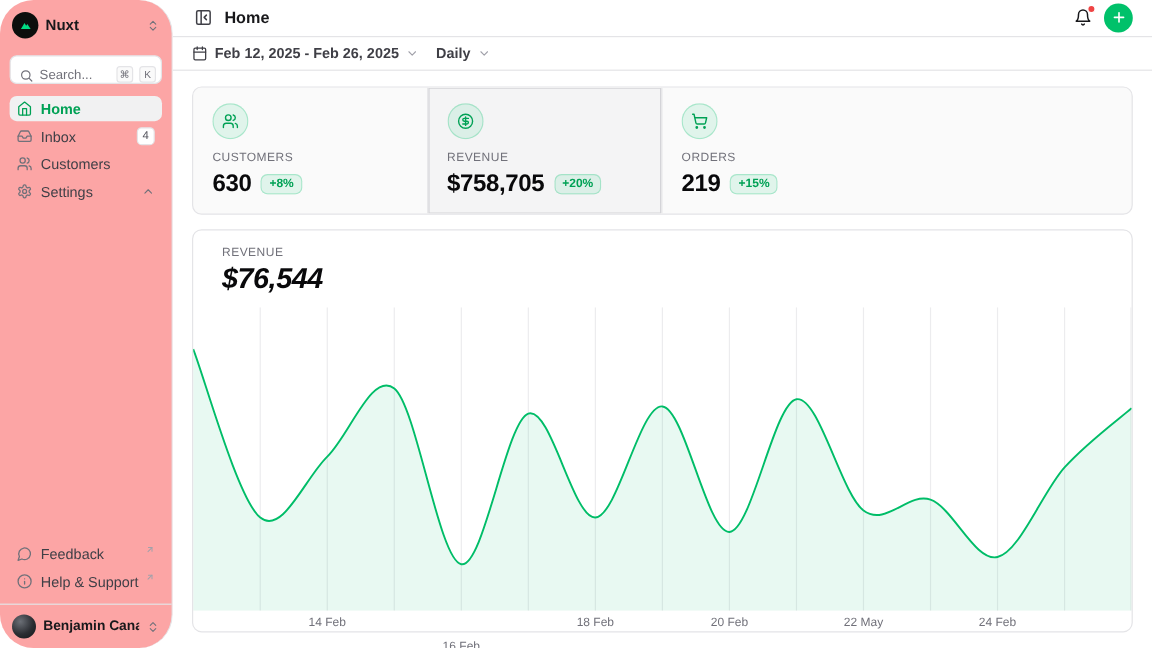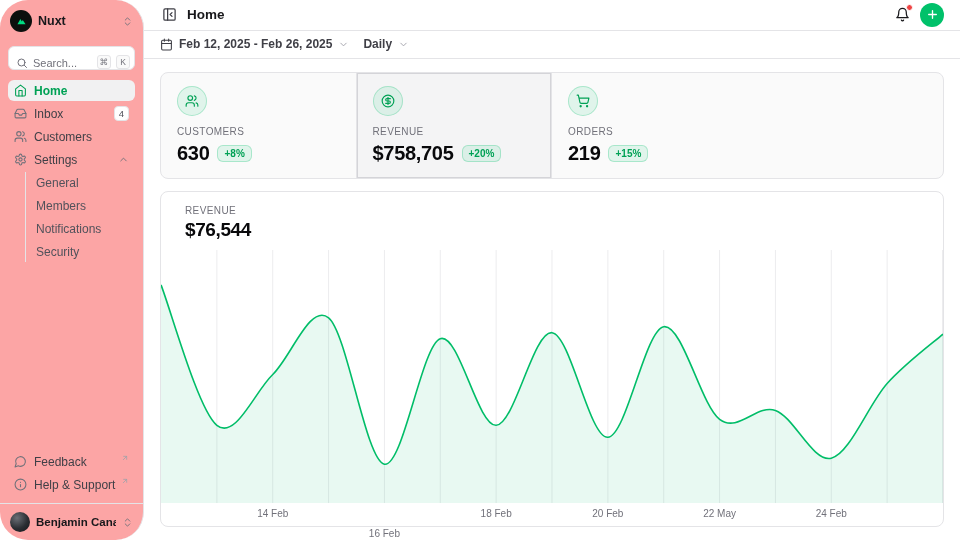--- a/index.html
+++ b/index.html
@@ -77,21 +77,21 @@
   .stat-label { font-size:10px; letter-spacing:.4px; color:#71717a; margin-bottom:5px; }
   .stat-value-row { display:flex; align-items:center; gap:8px; }
   .stat-value { font-size:20px; font-weight:700; color:#09090b; letter-spacing:-.3px; }
   .delta-badge { font-size:10px; font-weight:600; color:#00a155; background:rgba(0,193,106,0.10);
     box-shadow:inset 0 0 0 1px rgba(0,193,106,0.25); border-radius:6px; padding:3px 7px; }
 
   
   .chart-card { border:1px solid #e4e4e7; border-radius:8px; background:#fff; height:336px; }
   .chart-head { padding:13px 24px 9px 24px; }
   .chart-label { font-size:10px; letter-spacing:.4px; color:#71717a; margin-bottom:3px; }
-  .chart-value { font-size:19px; font-weight:700; letter-spacing:-.4px; color:#09090b; }
+  .chart-value { font-size:24px; font-weight:700; letter-spacing:-.4px; color:#09090b;font-style:italic; }
   .chart-plot { position:relative; height:253px; }
   .chart-plot svg { position:absolute; inset:0; display:block; }
   .x-axis { position:relative; height:22px; }
   .x-tick { position:absolute; top:5px; transform:translateX(-50%); font-size:10px; color:#71717a; white-space:nowrap; }
 </style>
 </head>
 <body>
 
 <div class="app">
 
@@ -160,34 +160,20 @@
               <path d="M12.22 2h-.44a2 2 0 0 0-2 2v.18a2 2 0 0 1-1 1.73l-.43.25a2 2 0 0 1-2 0l-.15-.08a2 2 0 0 0-2.73.73l-.22.38a2 2 0 0 0 .73 2.73l.15.1a2 2 0 0 1 1 1.72v.51a2 2 0 0 1-1 1.74l-.15.09a2 2 0 0 0-.73 2.73l.22.38a2 2 0 0 0 2.73.73l.15-.08a2 2 0 0 1 2 0l.43.25a2 2 0 0 1 1 1.73V20a2 2 0 0 0 2 2h.44a2 2 0 0 0 2-2v-.18a2 2 0 0 1 1-1.73l.43-.25a2 2 0 0 1 2 0l.15.08a2 2 0 0 0 2.73-.73l.22-.39a2 2 0 0 0-.73-2.73l-.15-.08a2 2 0 0 1-1-1.74v-.5a2 2 0 0 1 1-1.74l.15-.09a2 2 0 0 0 .73-2.73l-.22-.38a2 2 0 0 0-2.73-.73l-.15.08a2 2 0 0 1-2 0l-.43-.25a2 2 0 0 1-1-1.73V4a2 2 0 0 0-2-2z"></path>
               <circle cx="12" cy="12" r="3"></circle>
             </svg>
         </span>
         <span class="lbl">Settings</span>
         <span class="icon chev">
           <svg width="11" height="11" viewBox="0 0 24 24" fill="none" stroke="currentColor" stroke-width="2" stroke-linecap="round" stroke-linejoin="round">
               <path d="m18 15-6-6-6 6"></path>
             </svg>
         </span>
-      </div>
-      <div class="subnav">
-        <div class="nav-item">
-            <span class="lbl">General</span>
-          </div>
-        <div class="nav-item">
-            <span class="lbl">Members</span>
-          </div>
-        <div class="nav-item">
-            <span class="lbl">Notifications</span>
-          </div>
-        <div class="nav-item">
-            <span class="lbl">Security</span>
-          </div>
       </div>
     </nav>
 
     <div class="sb-spacer"></div>
 
     <div class="sb-footer">
       <div class="nav-item">
         <span class="icon">
           <svg width="13" height="13" viewBox="0 0 24 24" fill="none" stroke="currentColor" stroke-width="2" stroke-linecap="round" stroke-linejoin="round">
               <path d="M7.9 20A9 9 0 1 0 4 16.1L2 22Z"></path>

